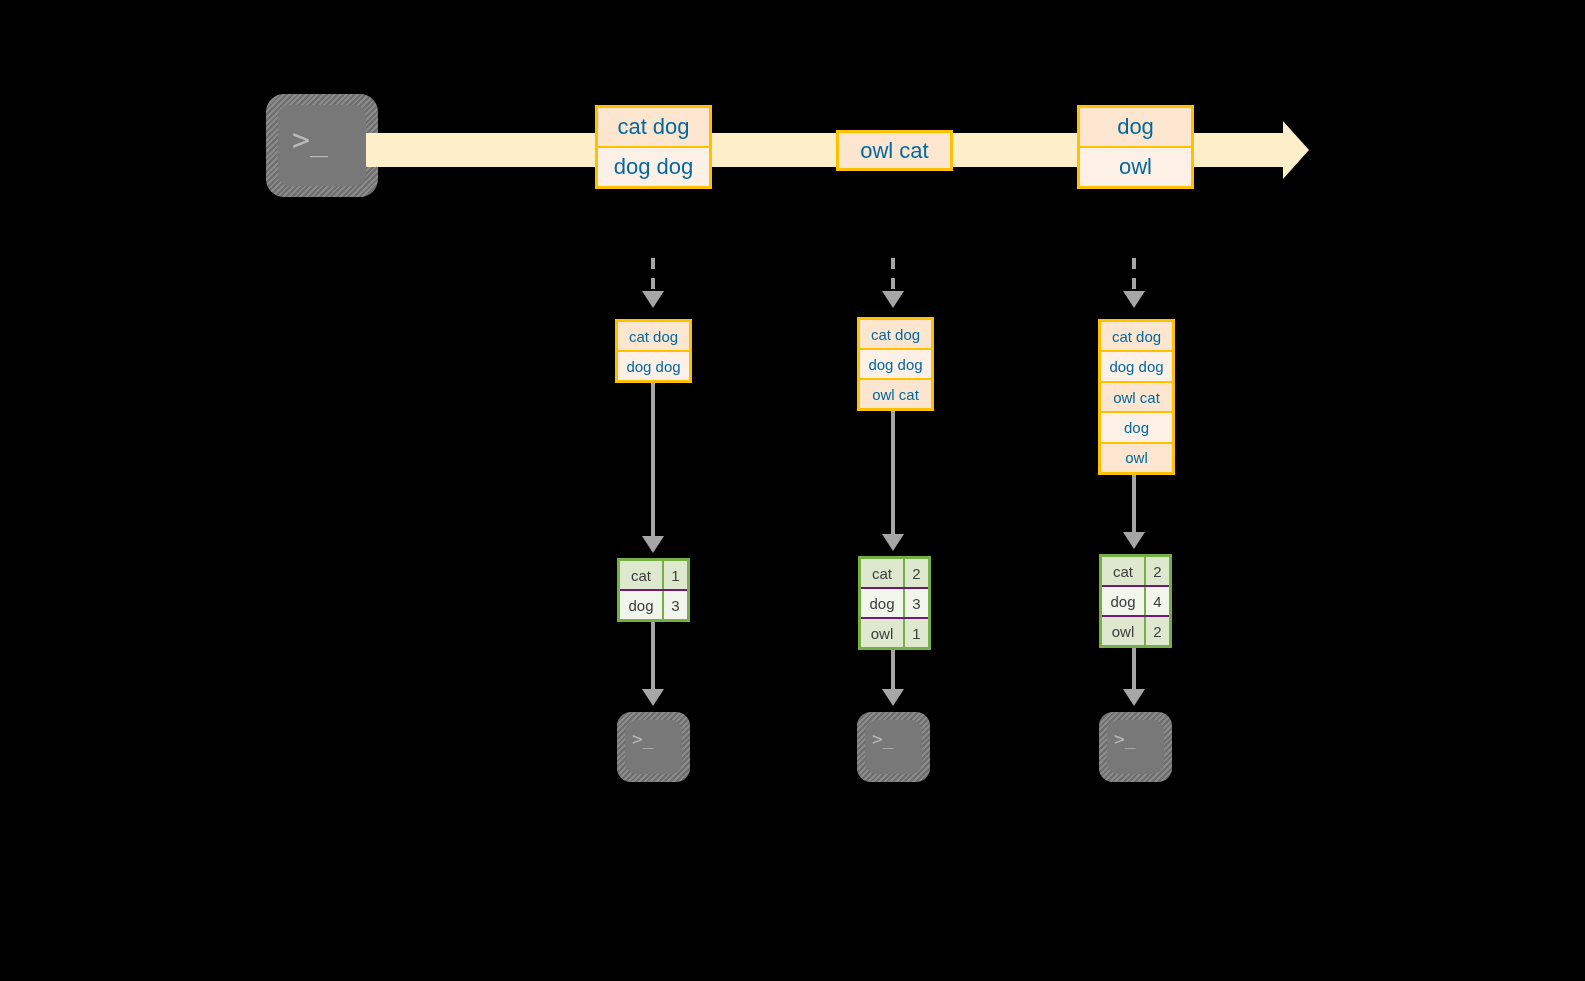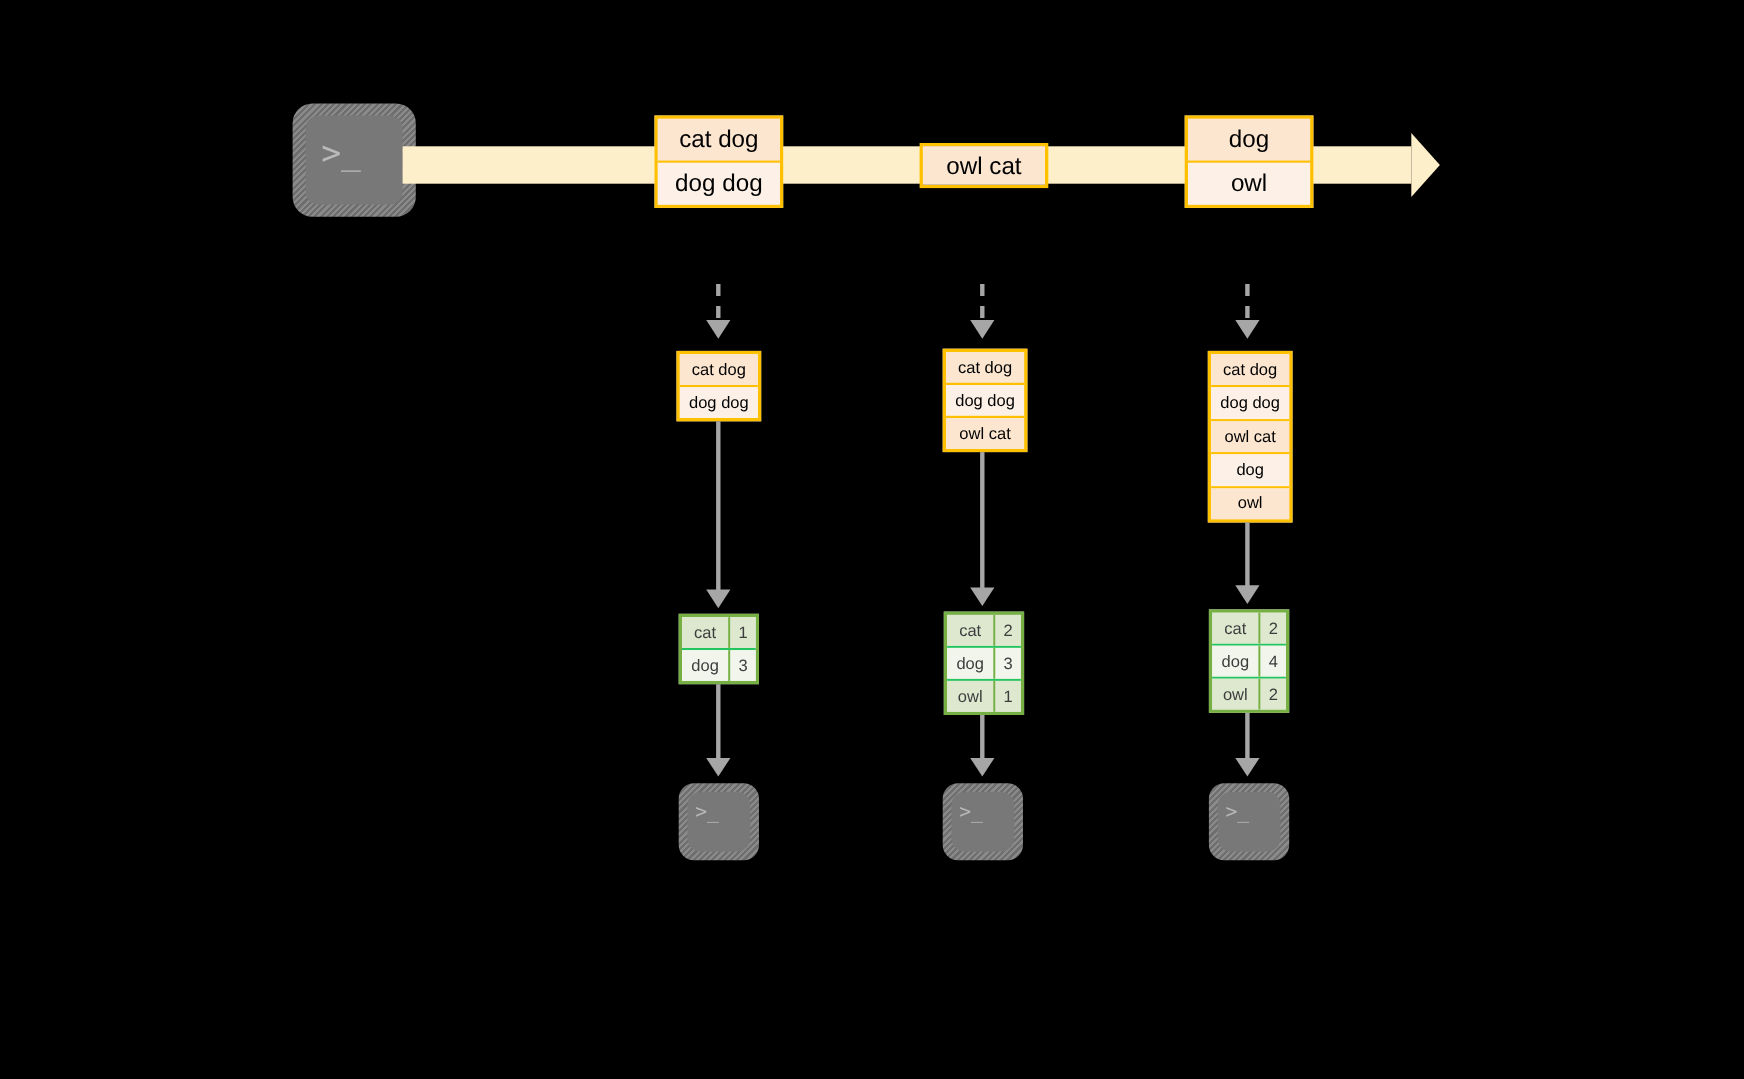--- a/index.html
+++ b/index.html
@@ -65,21 +65,21 @@
     display: flex;
     flex-direction: column;
   }
   .obox .cell {
     box-sizing: border-box;
     display: flex;
     align-items: center;
     justify-content: center;
     text-align: center;
     white-space: nowrap;
-    color: #000000;
+    color: #0369a1;
     background: #fce6d0;
     border-bottom: 2px solid #ffc000;
   }
   .obox .cell:last-child {
     border-bottom: none;
     background: #fdf1e7;
   }
   .obox.alt .cell:nth-child(even) { background: #fdf1e7; }
   .obox.alt .cell:nth-child(odd)  { background: #fce6d0; }
 
@@ -88,21 +88,21 @@
     position: absolute;
     box-sizing: border-box;
     border: 3px solid #76b045;
     background: #eef3e6;
     display: flex;
     flex-direction: column;
   }
   .gtable .grow {
     display: flex;
     flex: 1 1 auto;
-    border-bottom: 2px solid #22c55e;
+    border-bottom: 2px solid #701a75;
     box-sizing: border-box;
   }
   .gtable .grow:last-child { border-bottom: none; }
   .gtable .gword {
     display: flex;
     align-items: center;
     justify-content: center;
     box-sizing: border-box;
     border-right: 2px solid #76b045;
     color: #3d3d3d;

